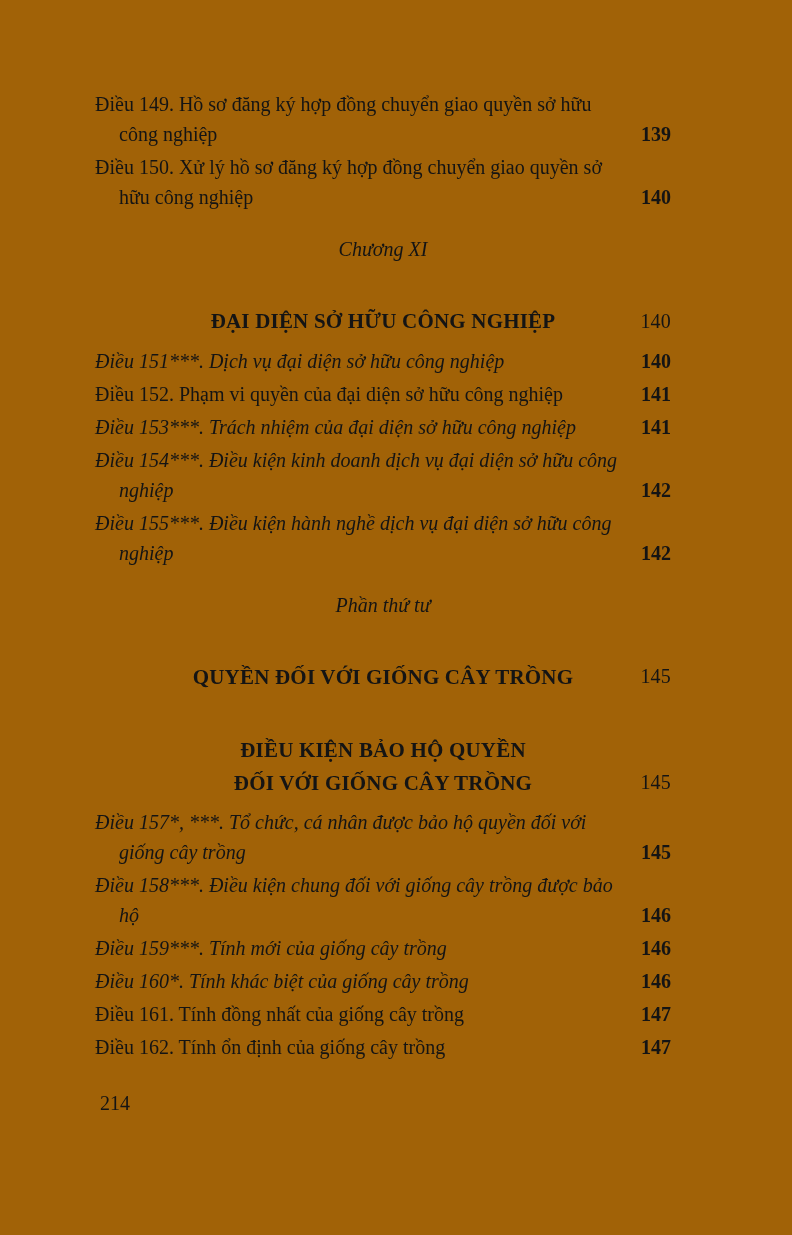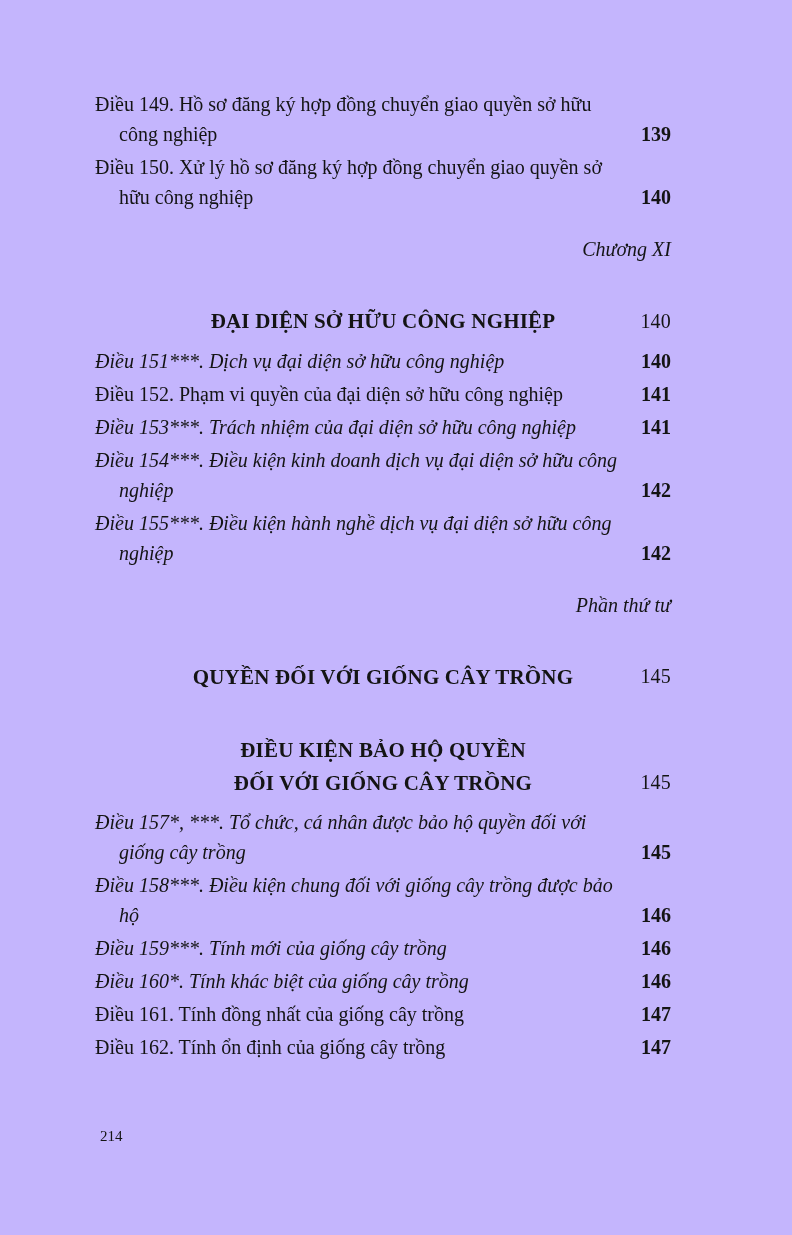--- a/index.html
+++ b/index.html
@@ -11,21 +11,21 @@
     width: 792px;
     height: 1235px;
     position: relative;
     font-family: "Liberation Serif", "DejaVu Serif", serif;
     color: #141414;
     overflow: hidden;
   }
   .page {
     position: absolute;
     inset: 0;
-    background: #c4b5fd;
+    background: #a16207;
   }
   .toc-list {
     position: absolute;
     left: 95px;
     top: 86px;
     width: 576px;
   }
   .row {
     font-size: 20px;
     line-height: 1.5;
@@ -63,39 +63,38 @@
     bottom: 1px;
     font-weight: 400;
     font-style: normal;
     font-size: 20px;
   }
   .row.chapter-label, .row.part-label {
     font-style: italic;
     margin-top: 22px;
     margin-bottom: 10px;
     font-size: 20px;
-    text-align: right;
   }
   .row.chapter-title, .row.part-title {
     font-weight: 700;
     font-size: 21px;
     letter-spacing: 0.2px;
     margin-bottom: 8px;
     line-height: 1.55;
   }
   .row.chapter-title .heading-text,
   .row.part-title .heading-text {
     display: inline-block;
     max-width: 470px;
   }
   .footer-pagenum {
     position: absolute;
     left: 100px;
-    top: 1128px;
-    font-size: 15px;
+    top: 1092px;
+    font-size: 20px;
   }
 </style>
 </head>
 <body>
 
 <div class="page">
   <div class="toc-list">
       <div class="row entry regular">
         <span class="title">Điều 149. Hồ sơ đăng ký hợp đồng chuyển giao quyền sở hữu công nghiệp</span>
         <span class="pagenum">139</span>

